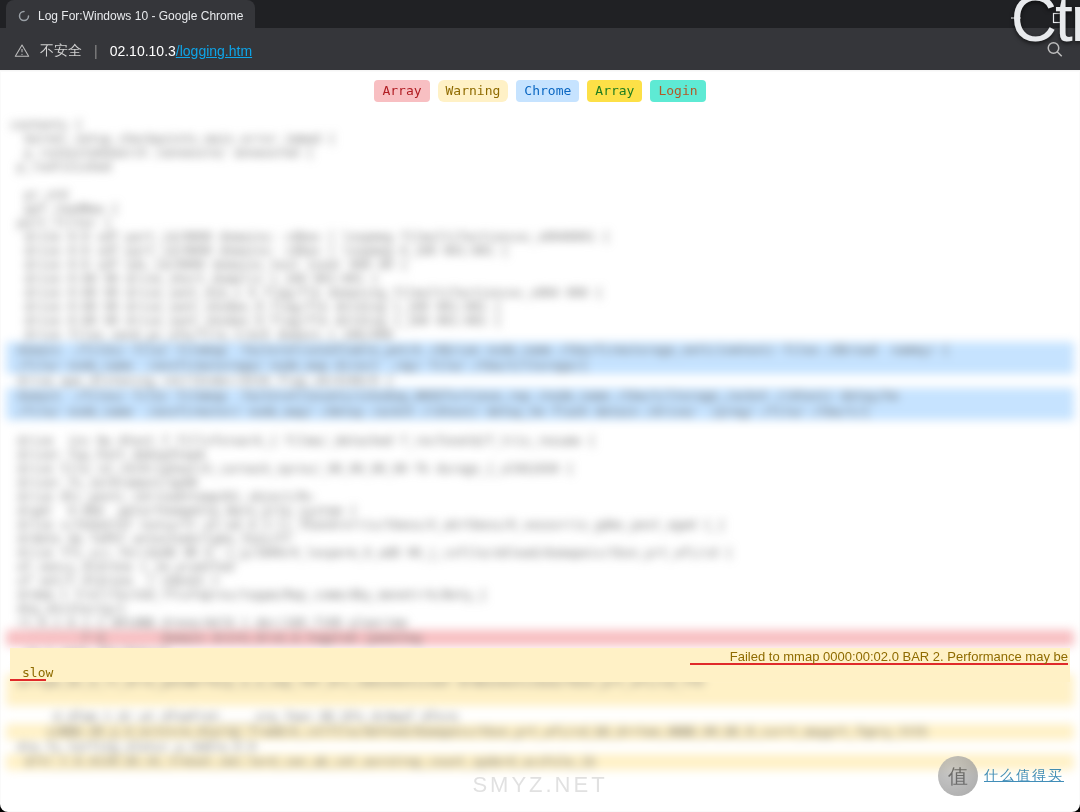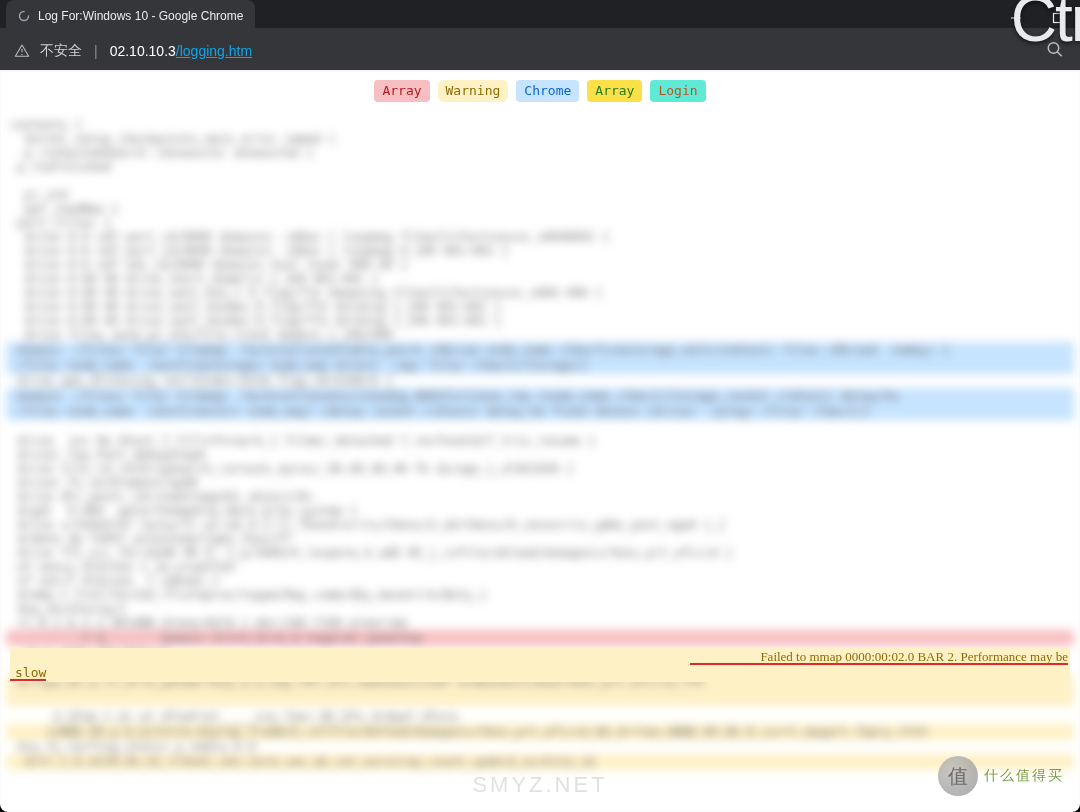--- a/index.html
+++ b/index.html
@@ -54,21 +54,21 @@
   .band-red  { background: #f8bfc2; }
   .band-yellow { background: #fff1c6; }
 
   
   .highlight-yellow { position: absolute; left: 0; right: 0; background: #fff1c6; color: #8f6b00; font-family: "Menlo","Consolas",monospace; font-size: 13px; line-height: 16px; padding: 1px 2px; }
   .underline-red { display: inline-block; height: 2px; background: #e02a2a; position: absolute; }
 
   
   .wm-right { position: absolute; right: 16px; bottom: 12px; width: 150px; height: 48px; opacity: .75; display:flex; align-items:center; justify-content:flex-end; }
   .wm-badge { width:40px; height:40px; border-radius:50%; background:radial-gradient(circle at 35% 35%, #b7b7b7, #8d8d8d); display:flex; align-items:center; justify-content:center; color:#3a3a3a; font-size:20px; font-family:"Segoe UI",sans-serif; margin-right:6px; }
-  .wm-txt { color:#4d7c0f; font-size:14px; letter-spacing:2px; filter: blur(.4px); }
+  .wm-txt { color:#0369a1; font-size:14px; letter-spacing:2px; filter: blur(.4px); text-decoration: underline; }
   .wm-left  { position: absolute; left: 50%; transform: translateX(-50%); bottom: 14px; color: #c9c9c9; font-family: Arial,sans-serif; font-size: 22px; letter-spacing: 3px; font-weight: 400; opacity: .55; }
 
   
   .chrome-window { border-radius: 8px; }
   .page { border-radius: 0 0 8px 8px; }
 </style>
 </head>
 <body>
 
 <div class="chrome-window">
@@ -174,22 +174,22 @@
         <div class="log-line" style="height:4px"></div>
         <div class="log-line">&nbsp;&nbsp;&nbsp;&nbsp;&nbsp;&nbsp;d_dfam_t_dr_wt_dfsmfret_____orp_feer_RE_Dfo_drdwef_dfore</div>
         <div class="log-line band band-yellow">&nbsp;&nbsp;&nbsp;&nbsp;&nbsp;inBBD_00_p_D_mrstnrm_Dtprap_framD/b_colfile/defned/dumapeiv/tbsn_prt_wfi/cd_bD_drrtee_HBBD_00_DE_R_currt_mayprt_fqery_ttth</div>
         <div class="log-line">&nbsp;drp_fy_tarfing_aletur_p_neDrw_0_0</div>
         <div class="log-line band band-yellow">&nbsp;&nbsp;drtr_t_R_0130_85_01_trenet_nen_terd_cen_ab_cet_eorstrop_count_spderd_accFule_ib</div>
       </div>
 
       <div class="highlight-yellow" style="top:530px;">
         <span style="visibility:hidden">padding left filler filler filler filler filler filler filler filler filler filler filler filler filler filler</span>
       </div>
-      <div style="position:absolute; top:531px; right:2px; color:#8f6b00; font-family:Liberation Serif, serif; font-size:13px; z-index:5;">Failed to mmap 0000:00:02.0 BAR 2. Performance may be</div>
-      <div class="highlight-yellow" style="top:546px; padding-left:5px;">
+      <div style="position:absolute; top:531px; right:2px; color:#8f6b00; font-family:Liberation Sans, sans-serif; font-size:13px; z-index:5;">Failed to mmap 0000:00:02.0 BAR 2. Performance may be</div>
+      <div class="highlight-yellow" style="top:546px; padding-left:12px;">
         <span>slow</span>
       </div>
       <span class="underline-red" style="top:545px; right:2px; width:378px;"></span>
       <span class="underline-red" style="top:561px; left:0; width:36px;"></span>
     </div>
 
     <div class="wm-left">SMYZ.NET</div>
     <div class="wm-right">
       <div class="wm-badge">值</div>
       <div class="wm-txt">什么值得买</div>

